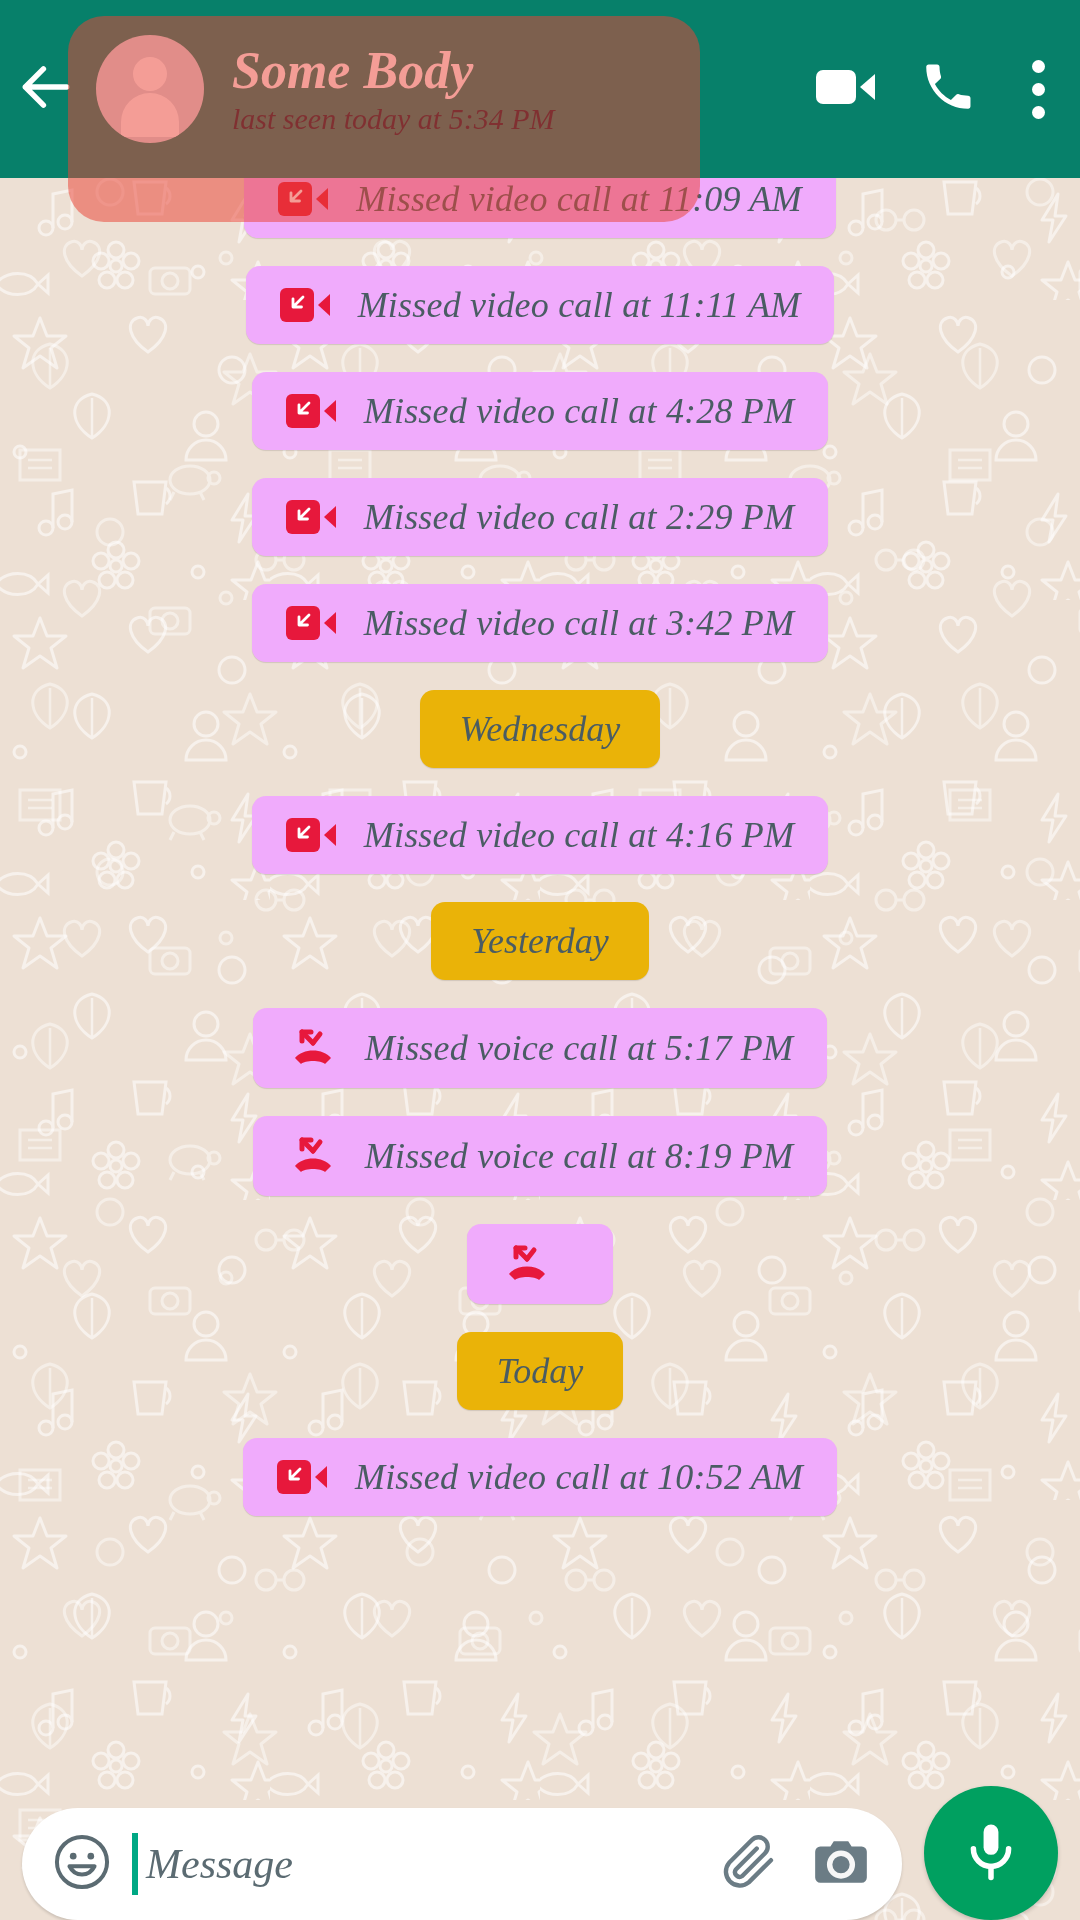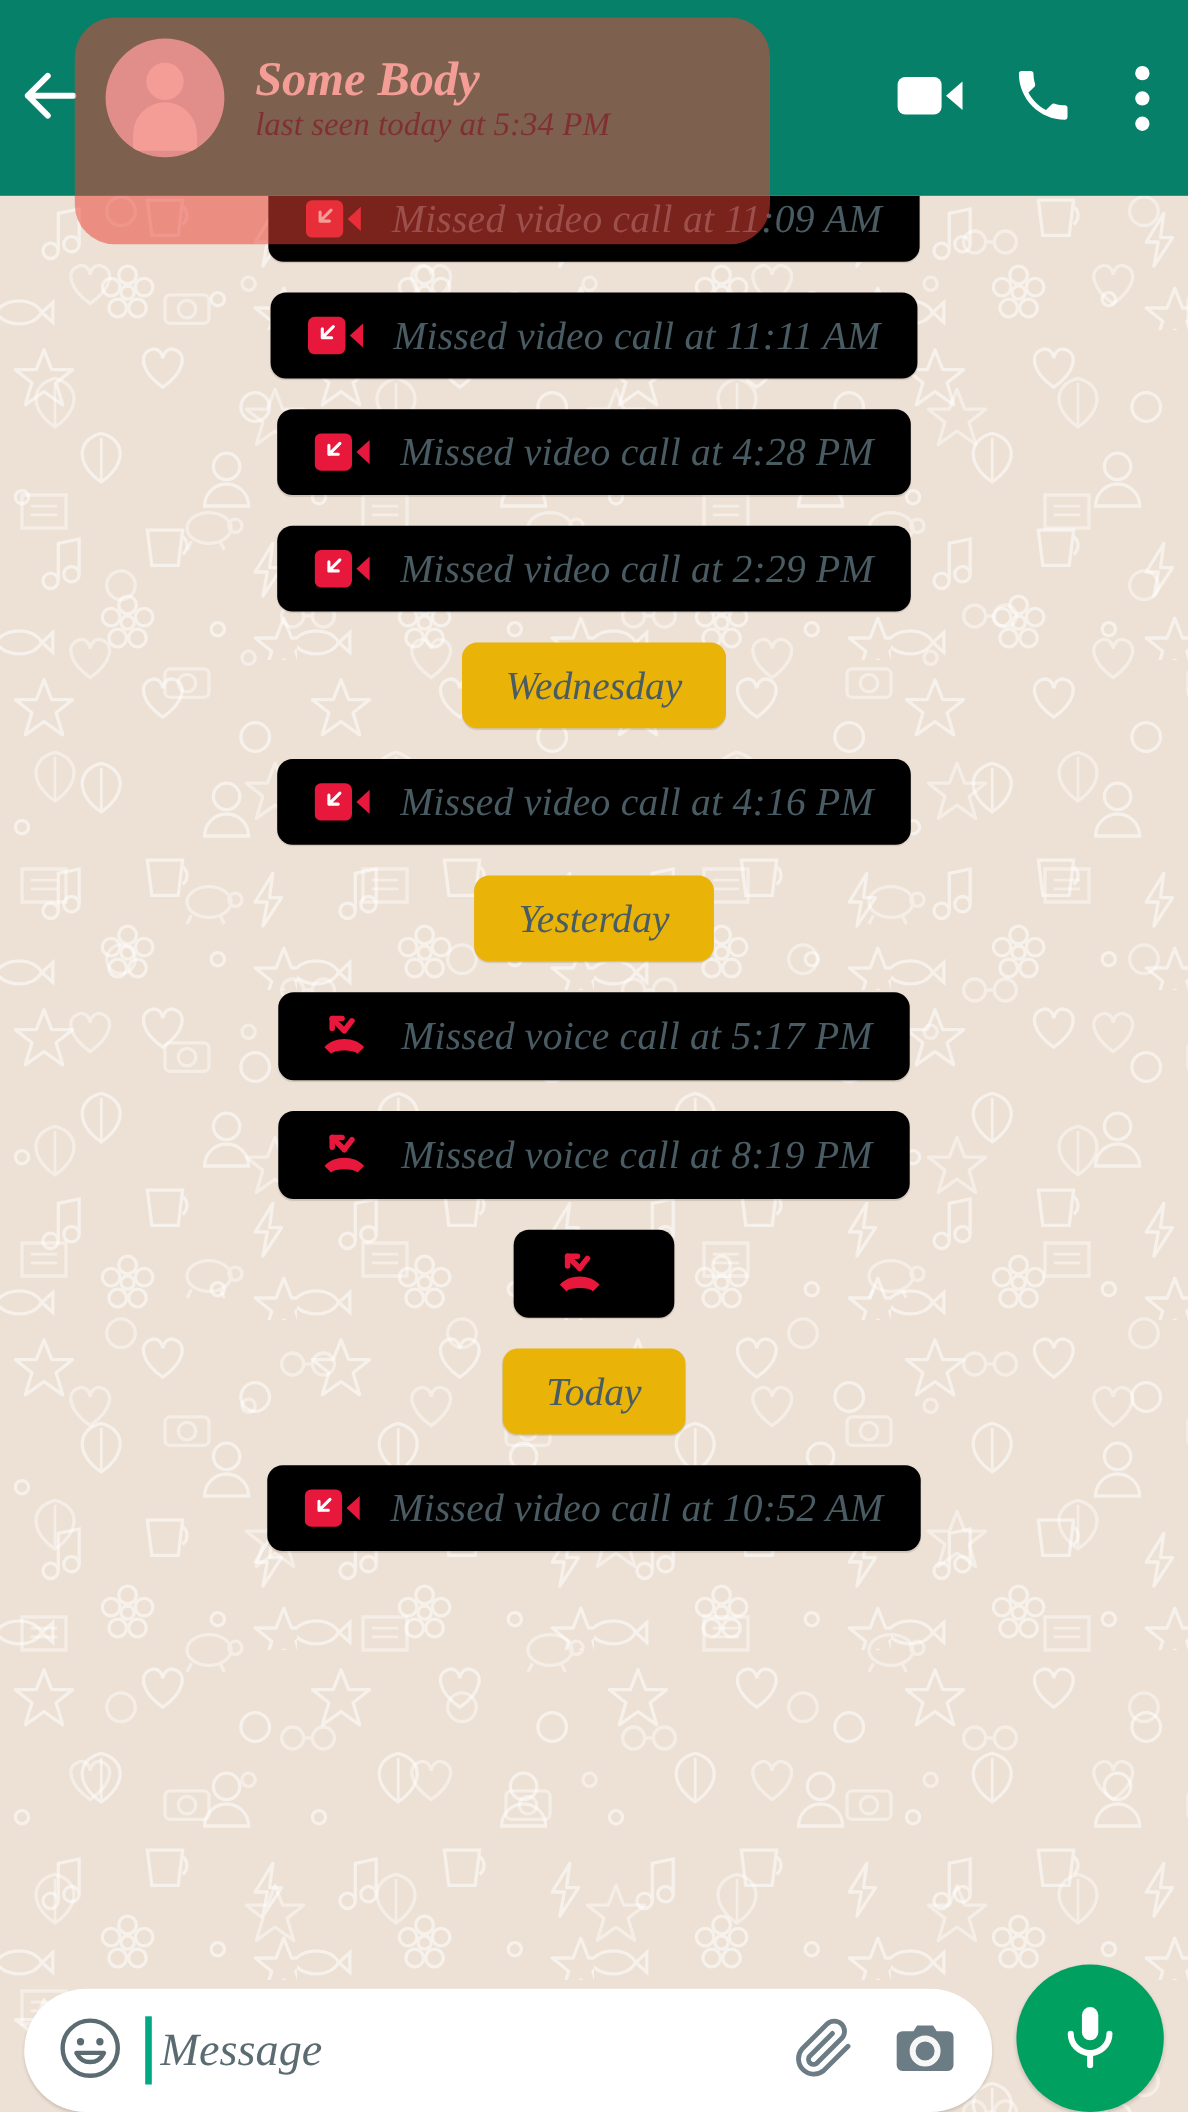--- a/index.html
+++ b/index.html
@@ -48,21 +48,21 @@
     position:absolute; bottom:6px; left:50%; transform:translateX(-50%);
     width:58px; height:44px; border-radius:29px 29px 0 0; background:#fff;
   }
   #contact-block {
     flex:1 1 auto; min-width:0;
     padding-left:28px;
     display:flex; flex-direction:column; justify-content:center;
     gap:2px;
   }
   #contact-name {
-    color:#ffffff; font-size:44px; font-weight:bold; font-style:italic;
+    color:#ffffff; font-size:52px; font-weight:bold; font-style:italic;
     line-height:1.08; white-space:nowrap;
   }
   #contact-status {
     color:#0f172a; font-size:30px; font-style:italic; line-height:1.1;
     white-space:nowrap; opacity:.95;
   }
   .bar-icon {
     flex:0 0 auto;
     display:flex; align-items:center; justify-content:center;
     height:178px;
@@ -88,21 +88,21 @@
     top:178px; left:0; width:1080px; bottom:168px;
     z-index:5;
     display:flex; flex-direction:column; align-items:center;
     padding-top:0px;
     overflow:hidden;
   }
 
   .row { width:100%; display:flex; justify-content:center; }
 
   .pill {
-    background:#000000;
+    background:#f0abfc;
     border-radius:14px;
     box-shadow:0 1px 1px rgba(0,0,0,.12);
     display:flex; align-items:center;
     padding:18px 34px;
     margin:14px 0;
     max-width:760px;
   }
   .pill .label {
     font-size:36px; font-style:italic; color:#4A5C63;
     white-space:nowrap; letter-spacing:.2px;
@@ -358,20 +358,32 @@
           <svg width="52" height="40" viewBox="0 0 52 40">
     <rect x="0" y="3" width="34" height="34" rx="6" fill="#E7183C"></rect>
     <path d="M23 12 L13 22 M13 22 L21.5 22 M13 22 L13 13.8" stroke="#fff" stroke-width="2.8" stroke-linecap="round" stroke-linejoin="round" fill="none"></path>
     <path d="M38 20 L50 9 L50 31 Z" fill="#E7183C"></path>
   </svg>
         </span>
         <span class="label">Missed video call at 2:29 PM</span>
       </div>
     </div>
     <div class="row">
+      <div class="pill">
+        <span class="icon">
+          <svg width="52" height="40" viewBox="0 0 52 40">
+    <rect x="0" y="3" width="34" height="34" rx="6" fill="#E7183C"></rect>
+    <path d="M23 12 L13 22 M13 22 L21.5 22 M13 22 L13 13.8" stroke="#fff" stroke-width="2.8" stroke-linecap="round" stroke-linejoin="round" fill="none"></path>
+    <path d="M38 20 L50 9 L50 31 Z" fill="#E7183C"></path>
+  </svg>
+        </span>
+        <span class="label">Missed video call at 3:42 PM</span>
+      </div>
+    </div>
+    <div class="row">
       <div class="daypill"><span class="label">Wednesday</span></div>
     </div>
     <div class="row">
       <div class="pill">
         <span class="icon">
           <svg width="52" height="40" viewBox="0 0 52 40">
     <rect x="0" y="3" width="34" height="34" rx="6" fill="#E7183C"></rect>
     <path d="M23 12 L13 22 M13 22 L21.5 22 M13 22 L13 13.8" stroke="#fff" stroke-width="2.8" stroke-linecap="round" stroke-linejoin="round" fill="none"></path>
     <path d="M38 20 L50 9 L50 31 Z" fill="#E7183C"></path>
   </svg>

